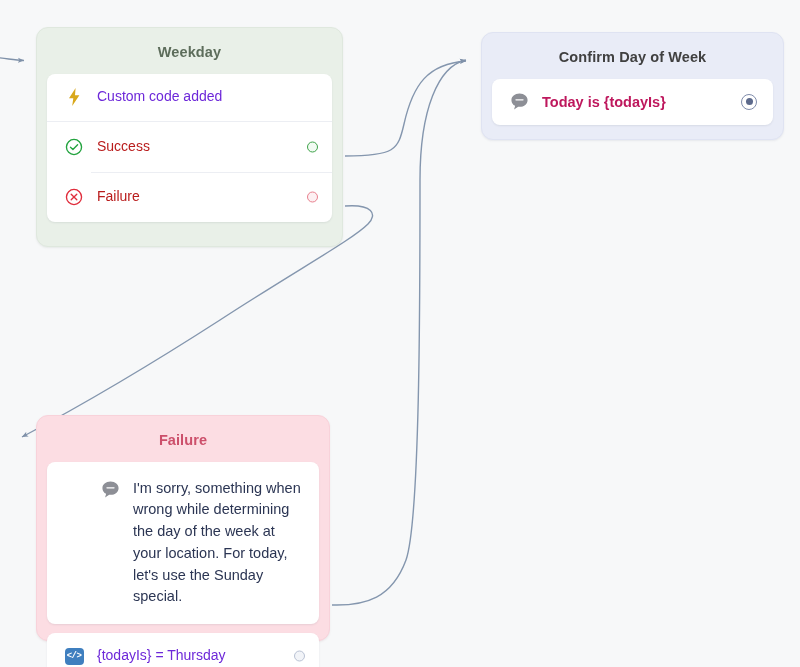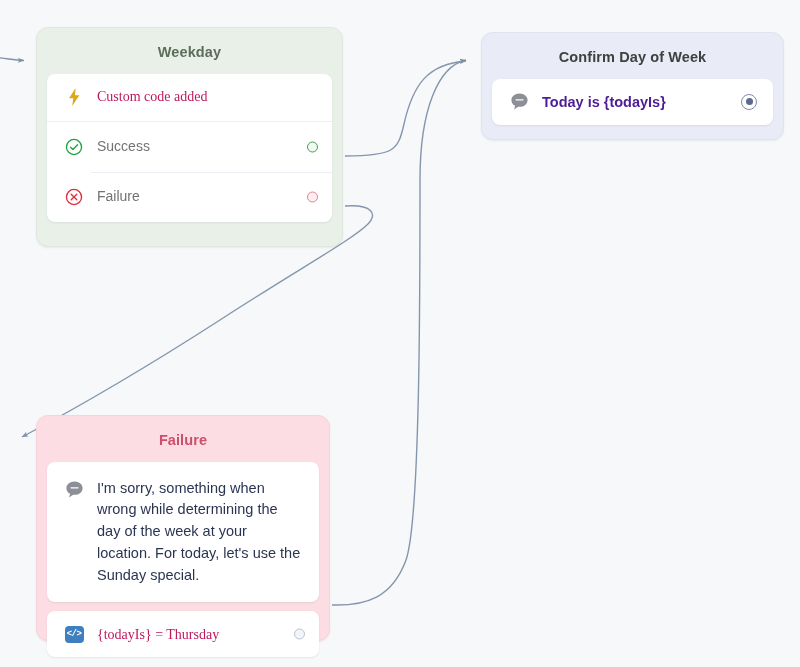--- a/index.html
+++ b/index.html
@@ -104,55 +104,55 @@
     position: absolute;
     left: 44px;
     right: 0;
     top: 0;
     height: 1px;
     background: #eceef3;
   }
   .row-msg {
     align-items: flex-start;
     padding: 16px 16px 16px 16px;
+    margin-left: 36px;
   }
   .row-var {
     height: 46px;
     padding: 0 16px;
   }
 
   .icon {
     flex: 0 0 auto;
     width: 22px;
     height: 22px;
     display: flex;
     align-items: center;
     justify-content: center;
     margin-right: 12px;
   }
   .row-msg .icon { margin-top: 1px; }
 
   .label {
     font-size: 14px;
-    color: #737373;
+    color: #b91c1c;
     line-height: 1.38;
   }
   .label-muted {
-    color: #be185d;
-    font-family: Liberation Serif, serif;
+    color: #6d28d9;
   }
   .label-msg {
     font-size: 14.5px;
     color: #2b3553;
     line-height: 1.5;
   }
   .label-strong {
     font-weight: 600;
     font-size: 14.5px;
-    color: #4c1d95;
+    color: #be185d;
   }
 
   .port {
     position: absolute;
     right: 14px;
     top: 50%;
     transform: translateY(-50%);
     width: 11px;
     height: 11px;
     border-radius: 50%;

